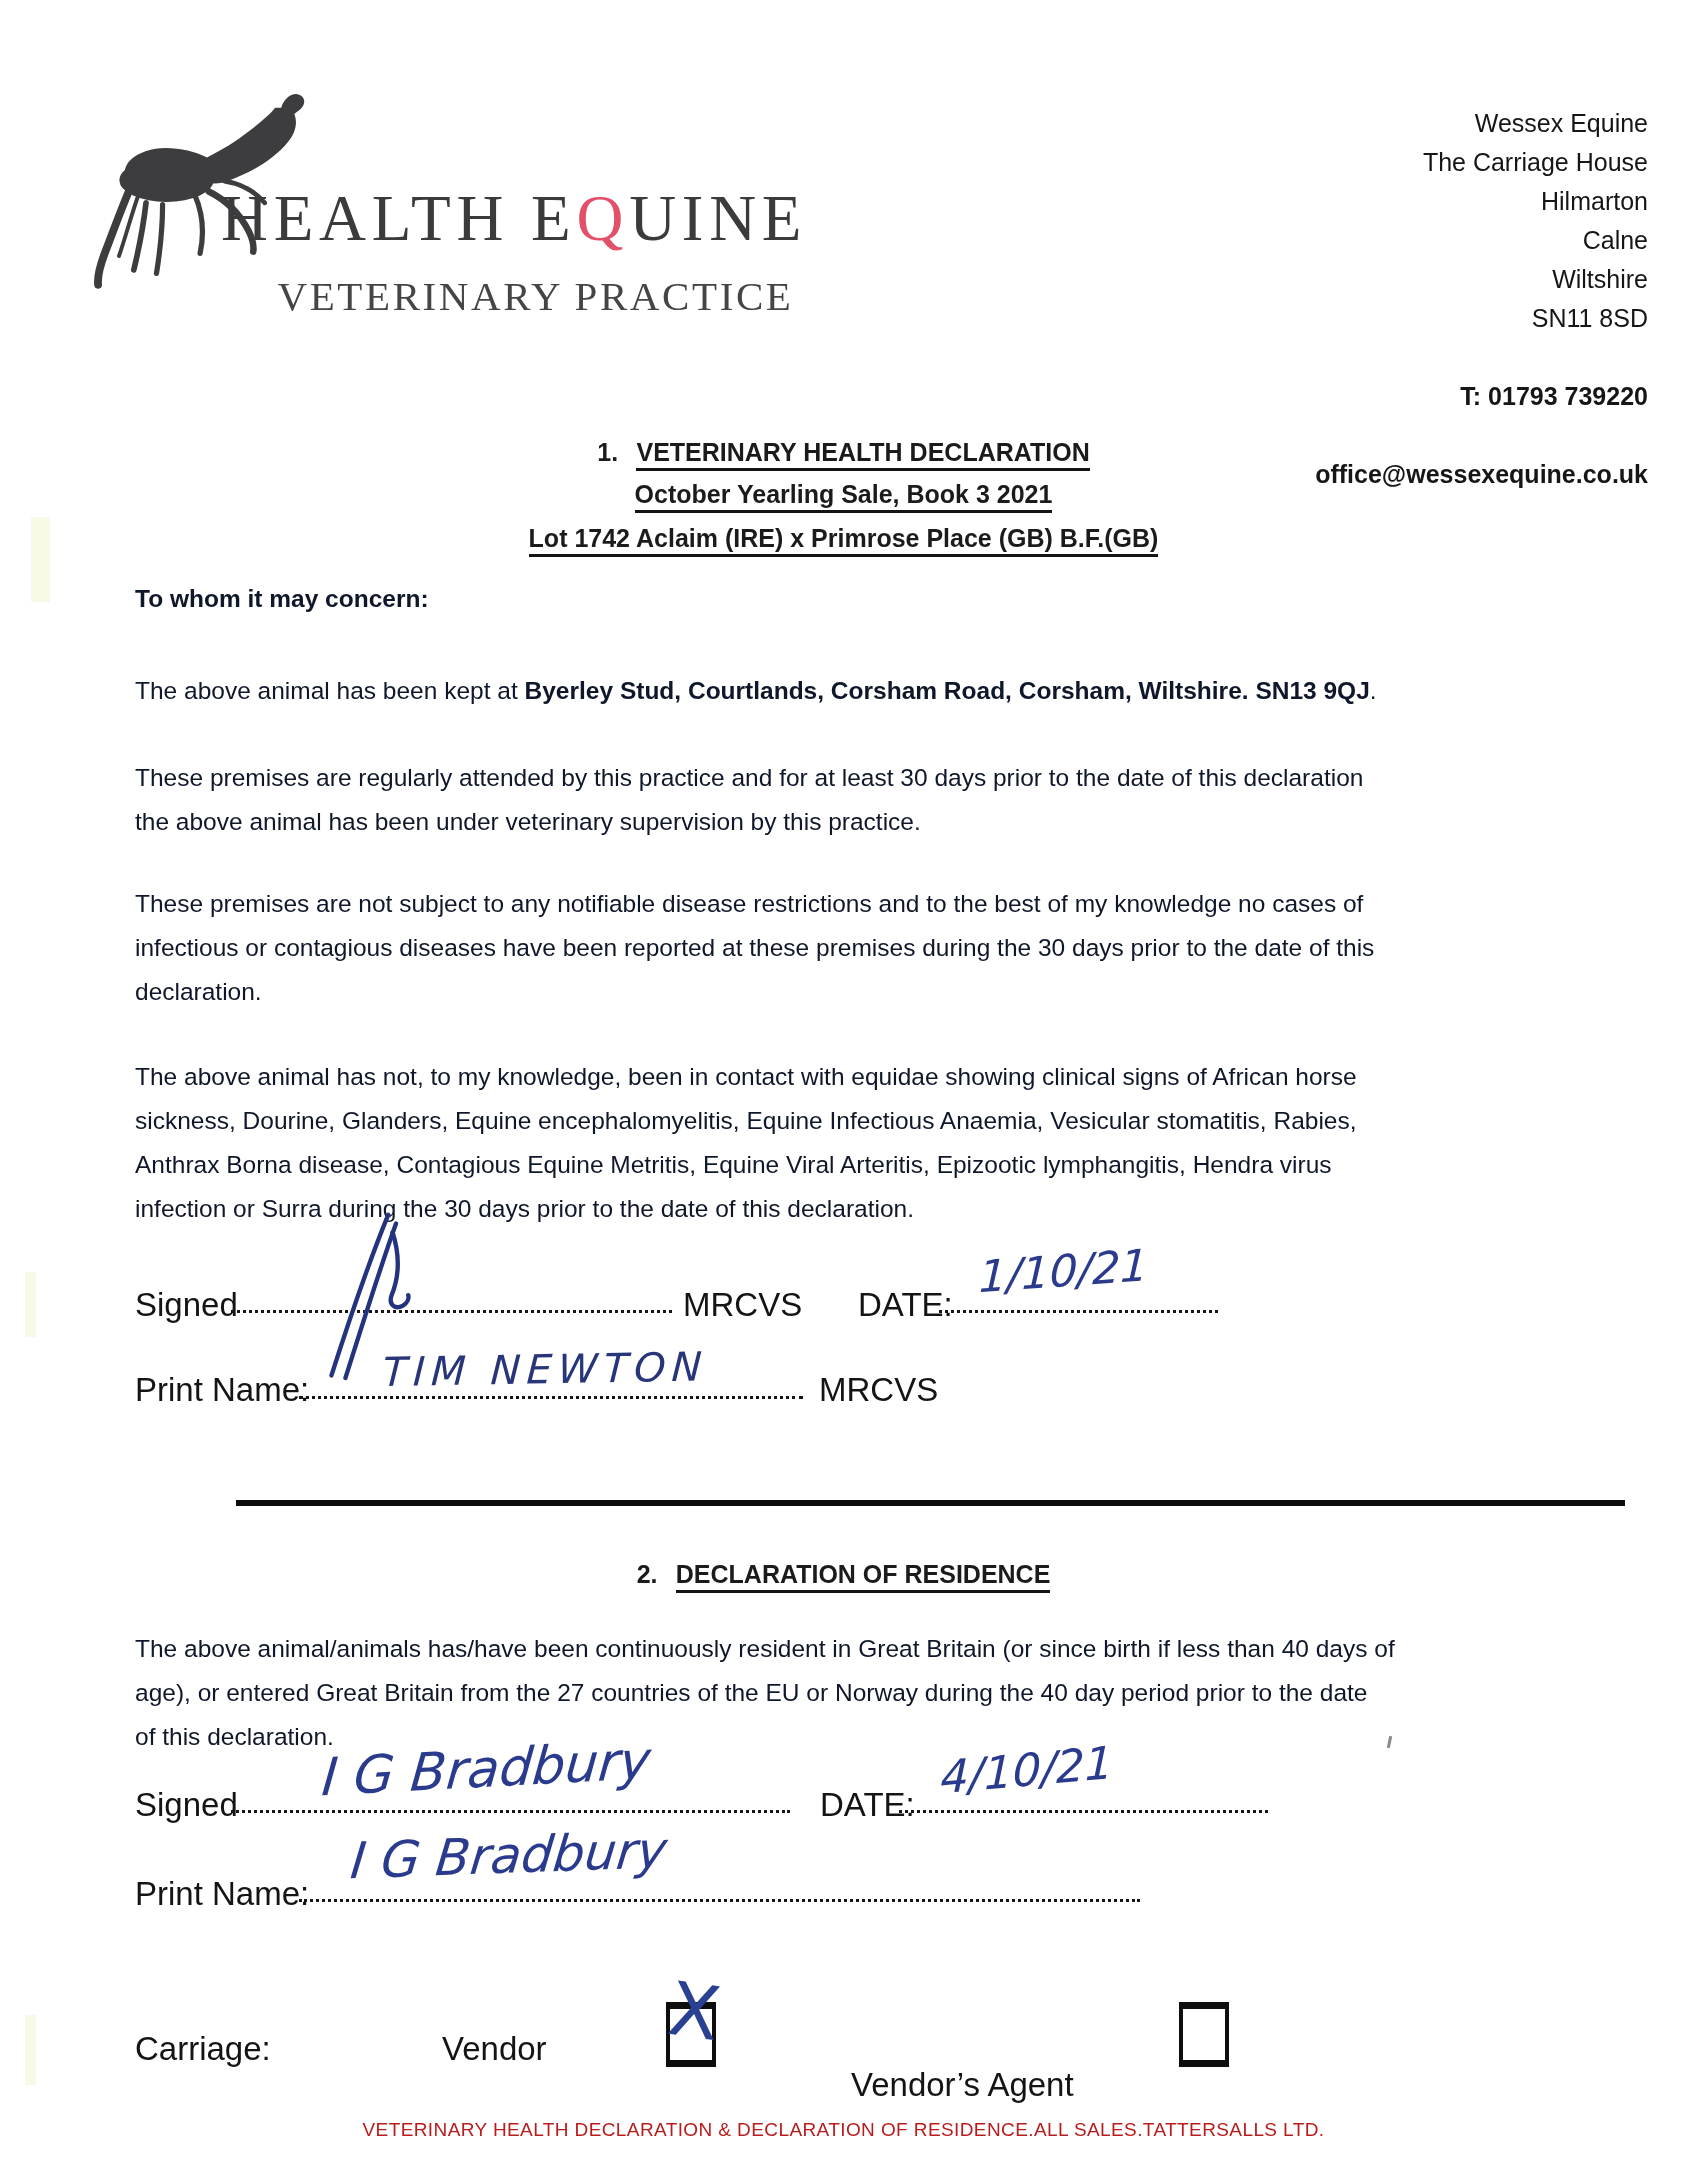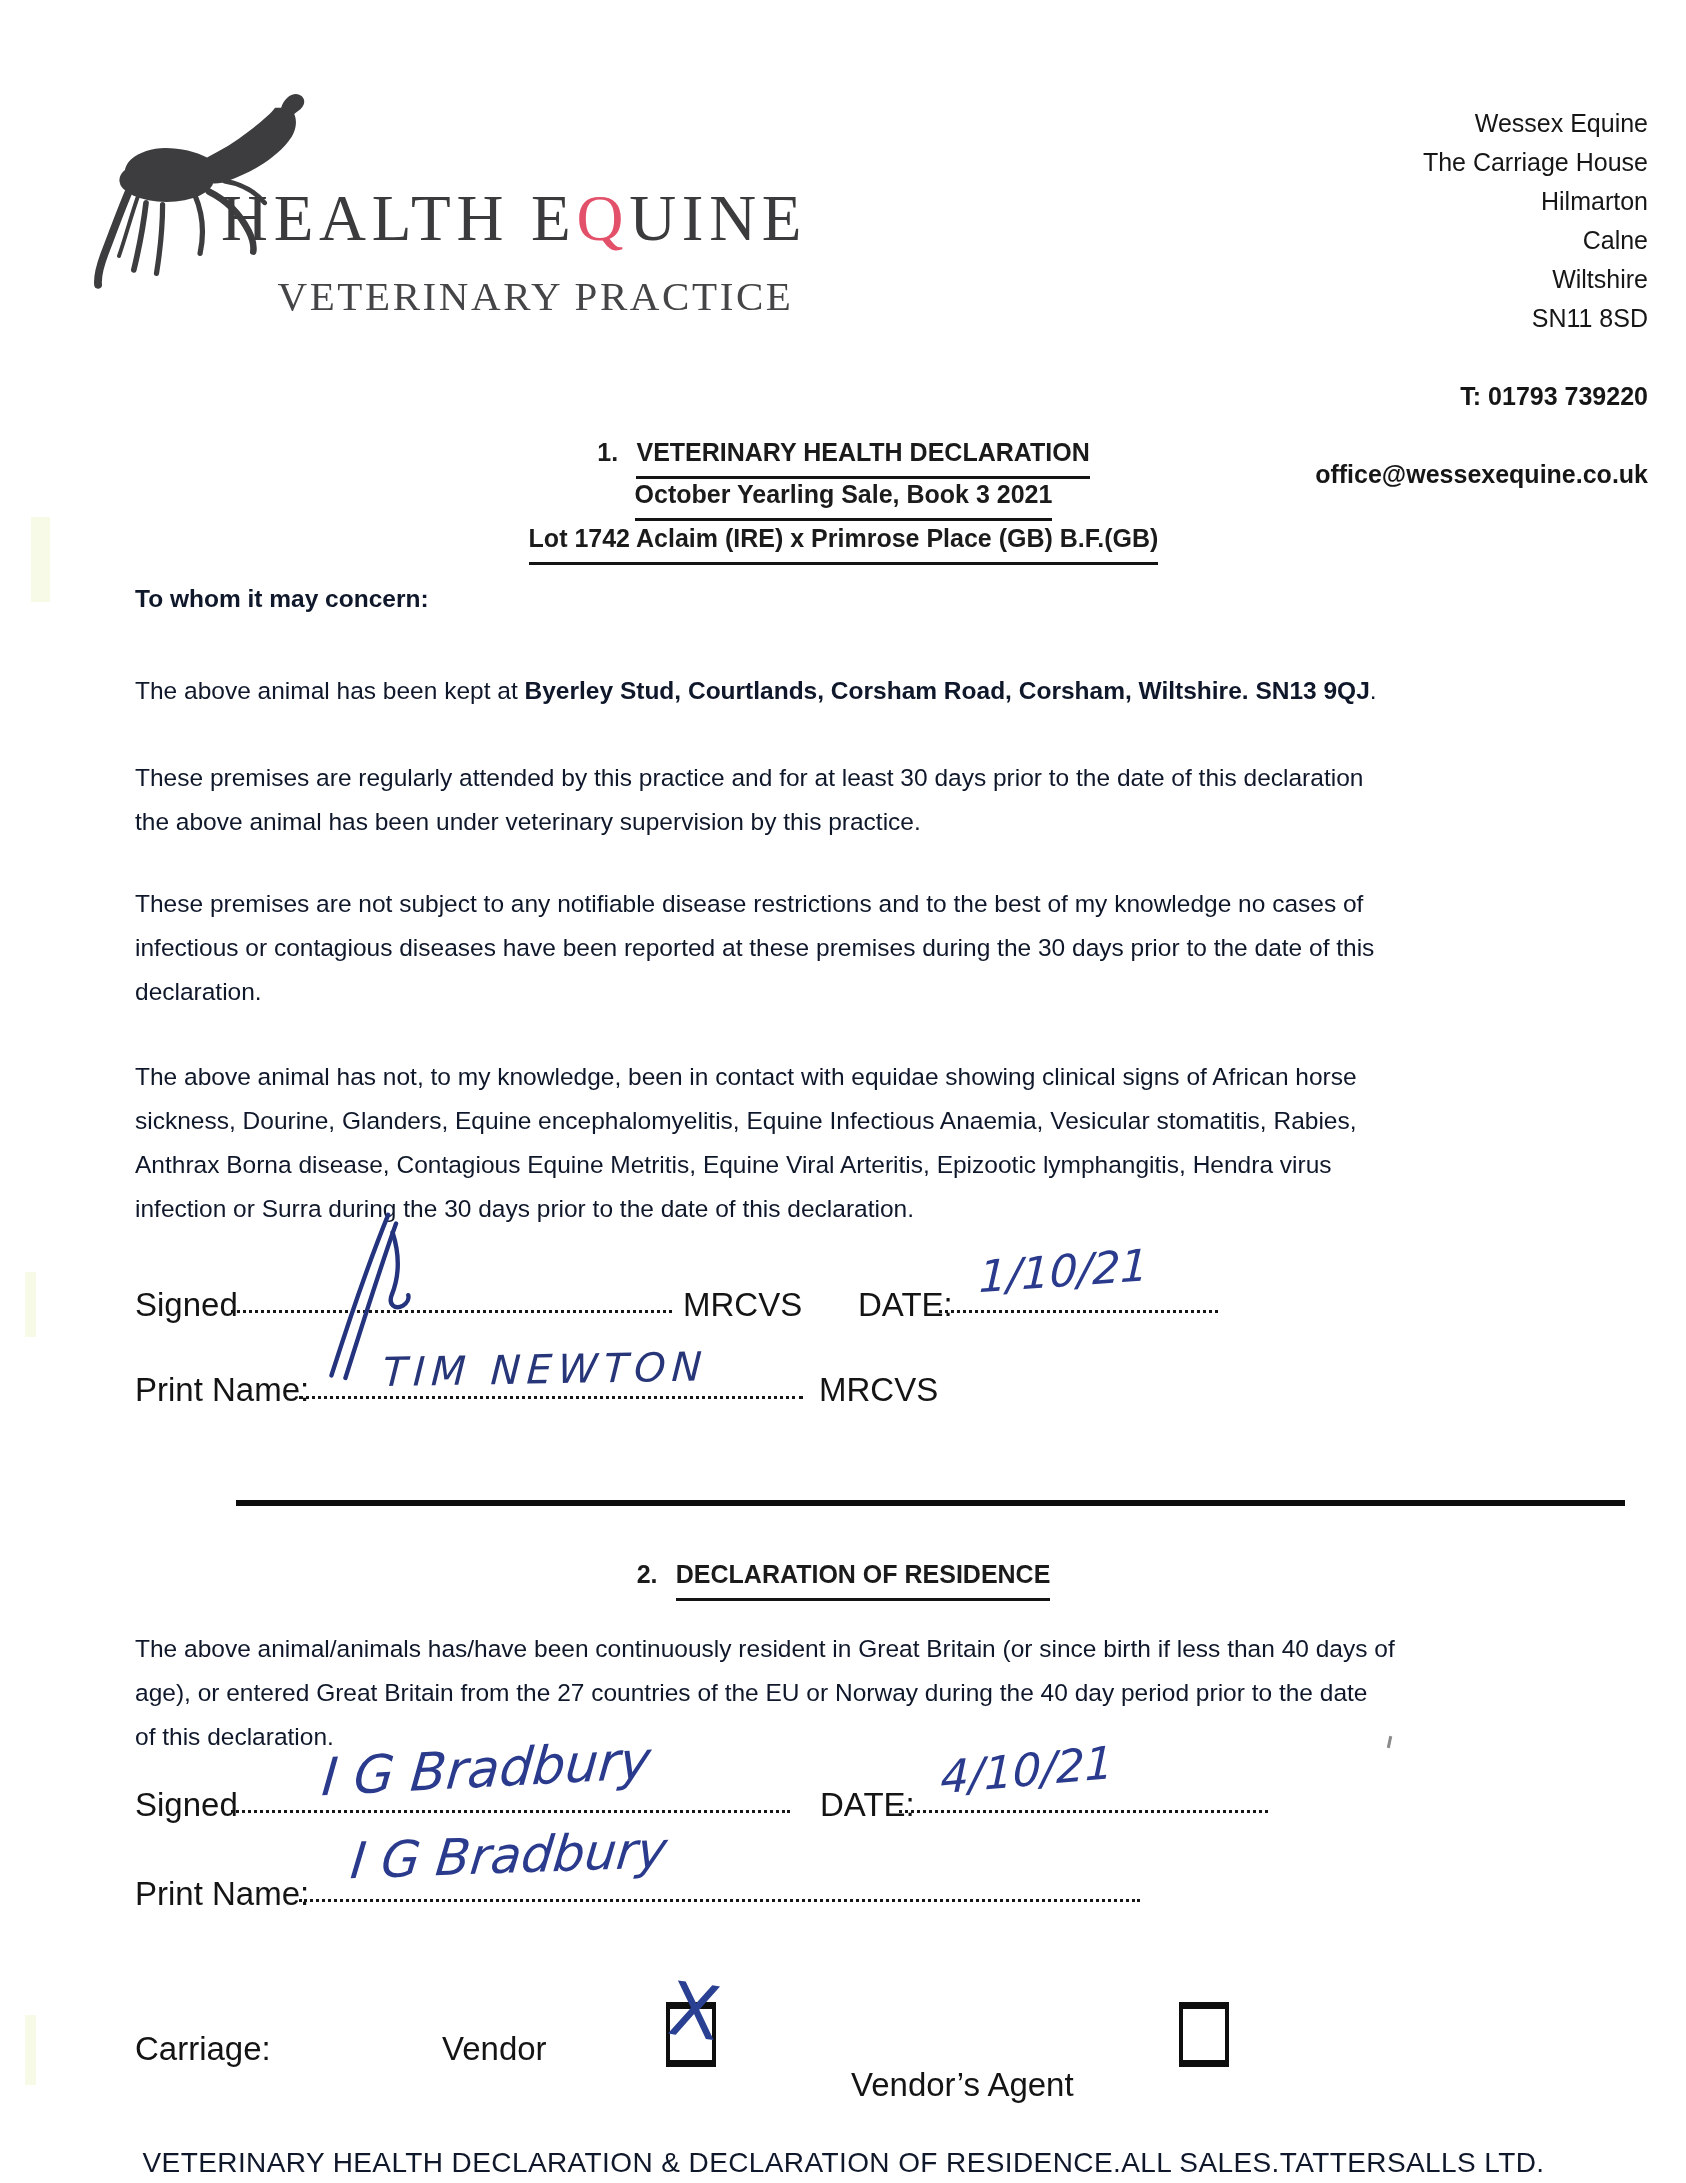--- a/index.html
+++ b/index.html
@@ -22,21 +22,21 @@
     color:#454547;white-space:nowrap;
   }
   .contact{
     position:absolute;right:39px;top:65px;text-align:right;
     font-size:25px;line-height:39px;color:#161616;white-space:pre-line;
   }
   .contact .strong{font-weight:bold;}
   
   .hrow{position:absolute;left:0;width:100%;text-align:center;white-space:nowrap;}
   .hnum{font-weight:bold;font-size:25px;margin-right:18.3px;}
-  .htext{font-weight:bold;font-size:25px;border-bottom:3.5px solid #141414;padding-bottom:10px;}
+  .htext{font-weight:bold;font-size:25px;border-bottom:3.5px solid #141414;padding-bottom:2px;}
   
   .para{
     position:absolute;left:135px;width:1511px;
     font-size:24.5px;line-height:44px;white-space:pre-line;color:#0f172a;
   }
   .bold{font-weight:bold;}
   .label{position:absolute;font-size:33px;color:#141414;white-space:nowrap;}
   .dotline{position:absolute;border-bottom:3.5px dotted #161616;height:0;}
   .hand{
     position:absolute;font-family:"DejaVu Sans",sans-serif;font-style:italic;
@@ -47,21 +47,21 @@
   .checkbox{
     position:absolute;width:42px;height:51px;background:#fff;
     border:4.4px solid #0e0e0e;border-top-width:7.4px;border-bottom-width:7.4px;
   }
   .xmark{
     position:absolute;font-family:"DejaVu Sans",sans-serif;font-size:74px;
     color:#2a4193;transform:rotate(8deg);transform-origin:center;line-height:1;
   }
   .footer{
     position:absolute;left:0;top:2119px;width:100%;text-align:center;
-    font-size:28px;letter-spacing:0.4px;color:#0f172a;margin-top:28px;
+    font-size:19px;letter-spacing:0.4px;color:#b91c1c;
   }
   
   .smudge{position:absolute;background:#f3f5d5;opacity:.55;}
   .tick{position:absolute;width:3.1px;height:12.2px;background:#8a8a8a;transform:rotate(12deg);}
 </style>
 </head>
 <body>
 
 <div id="page">
 

